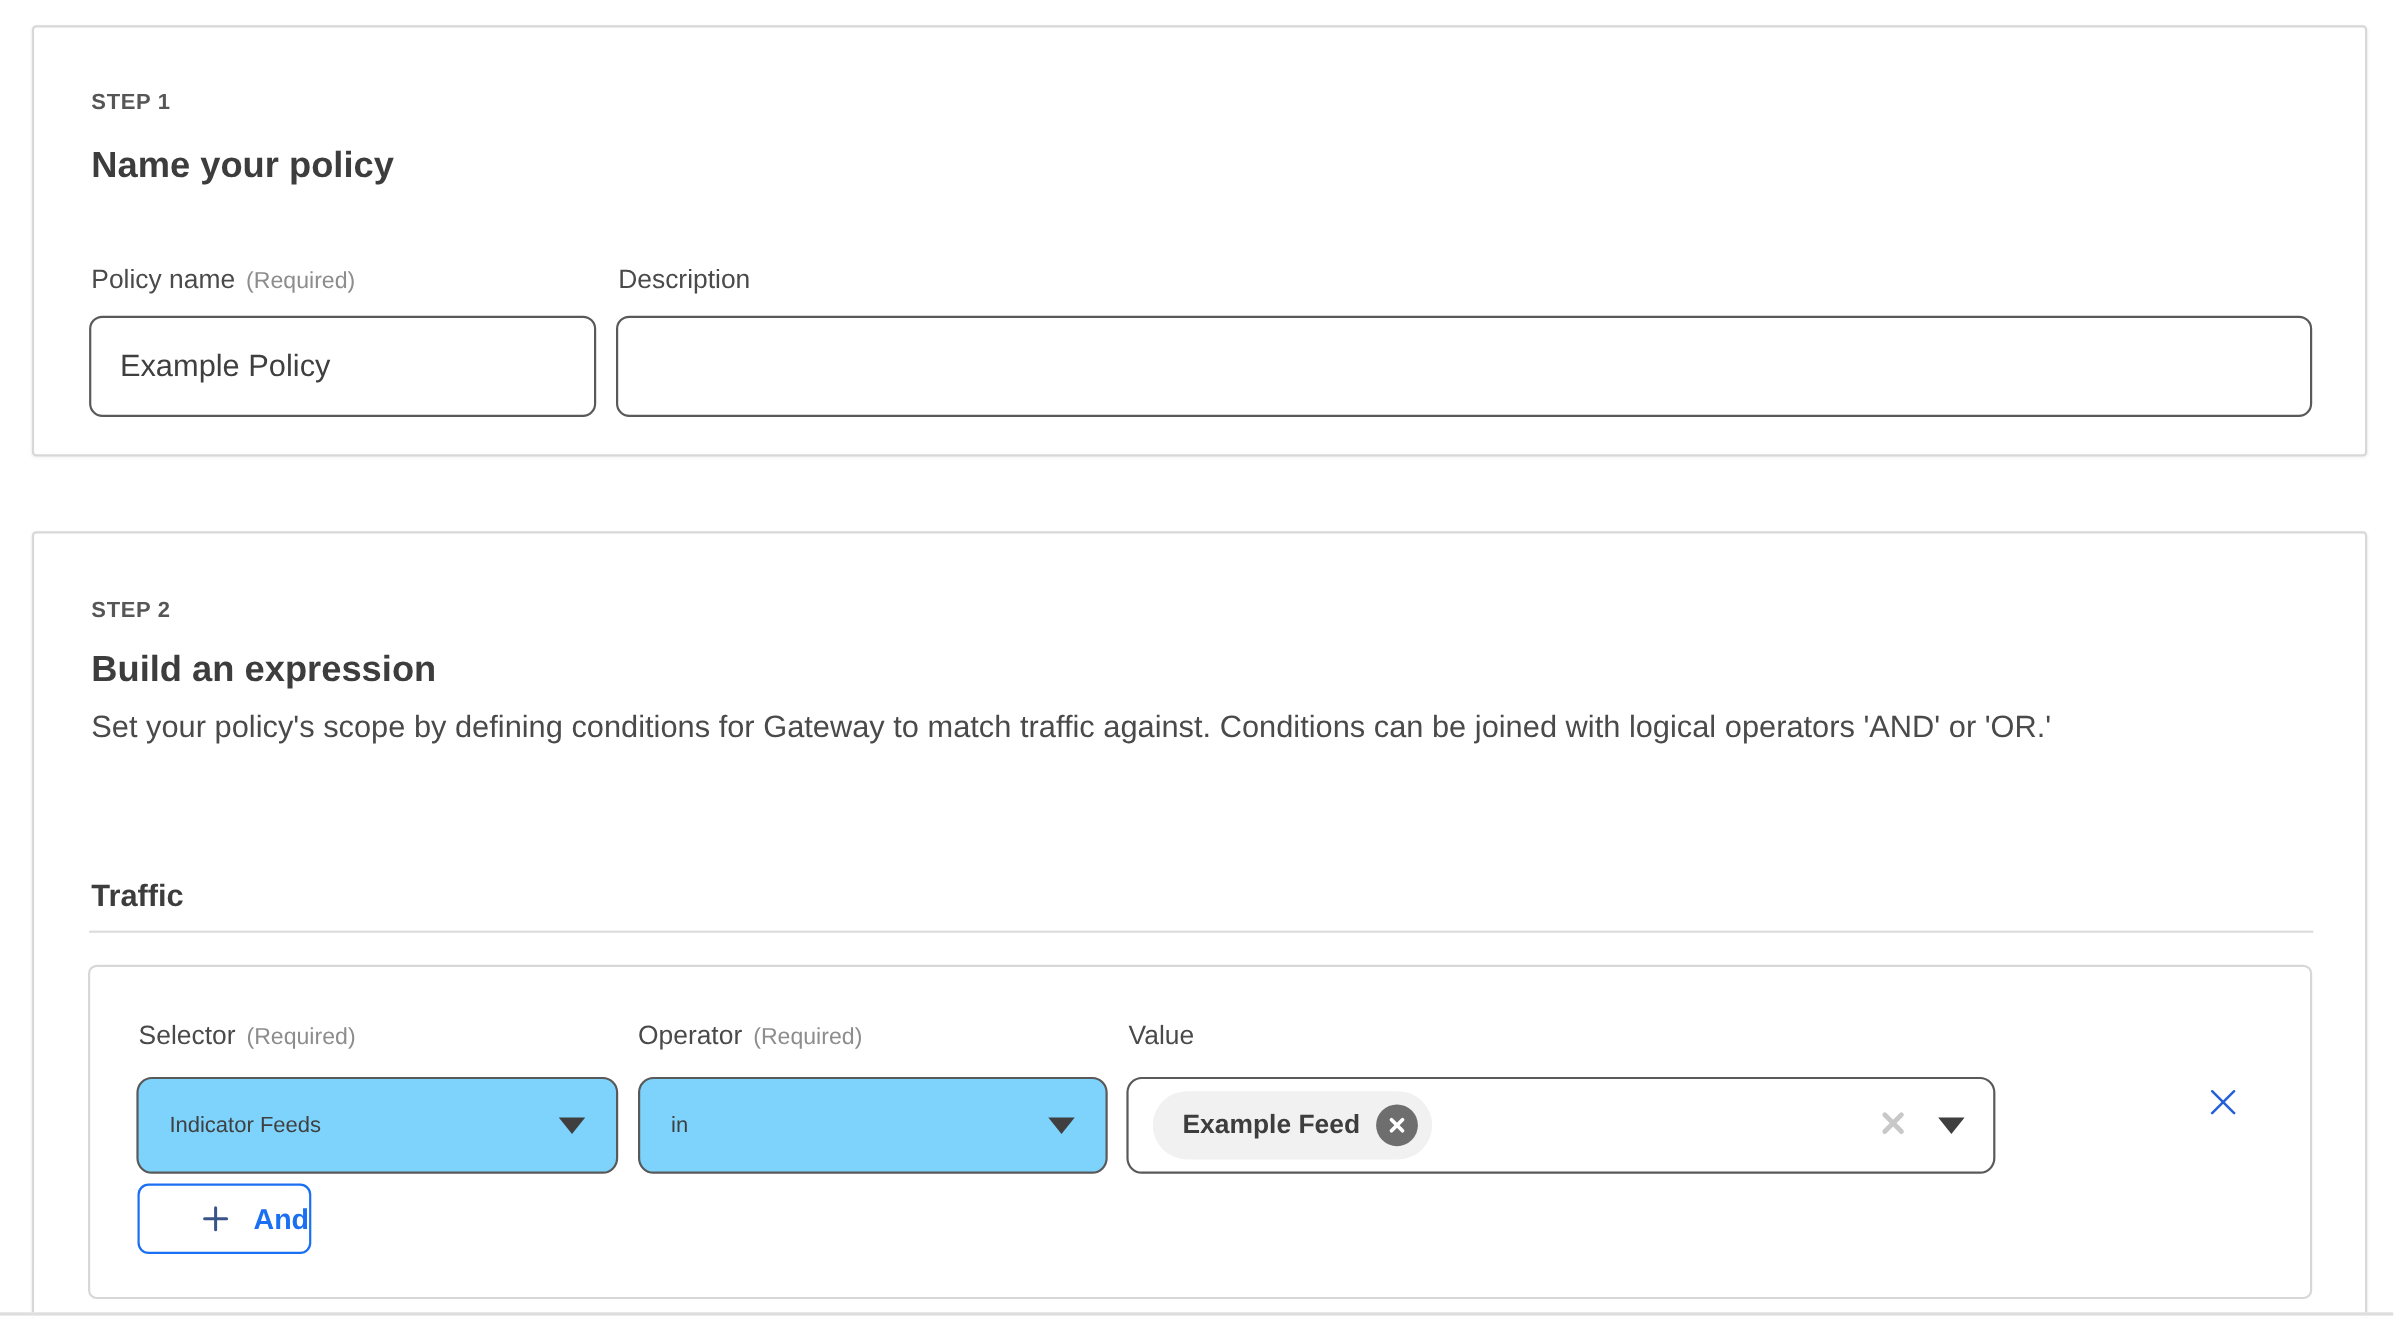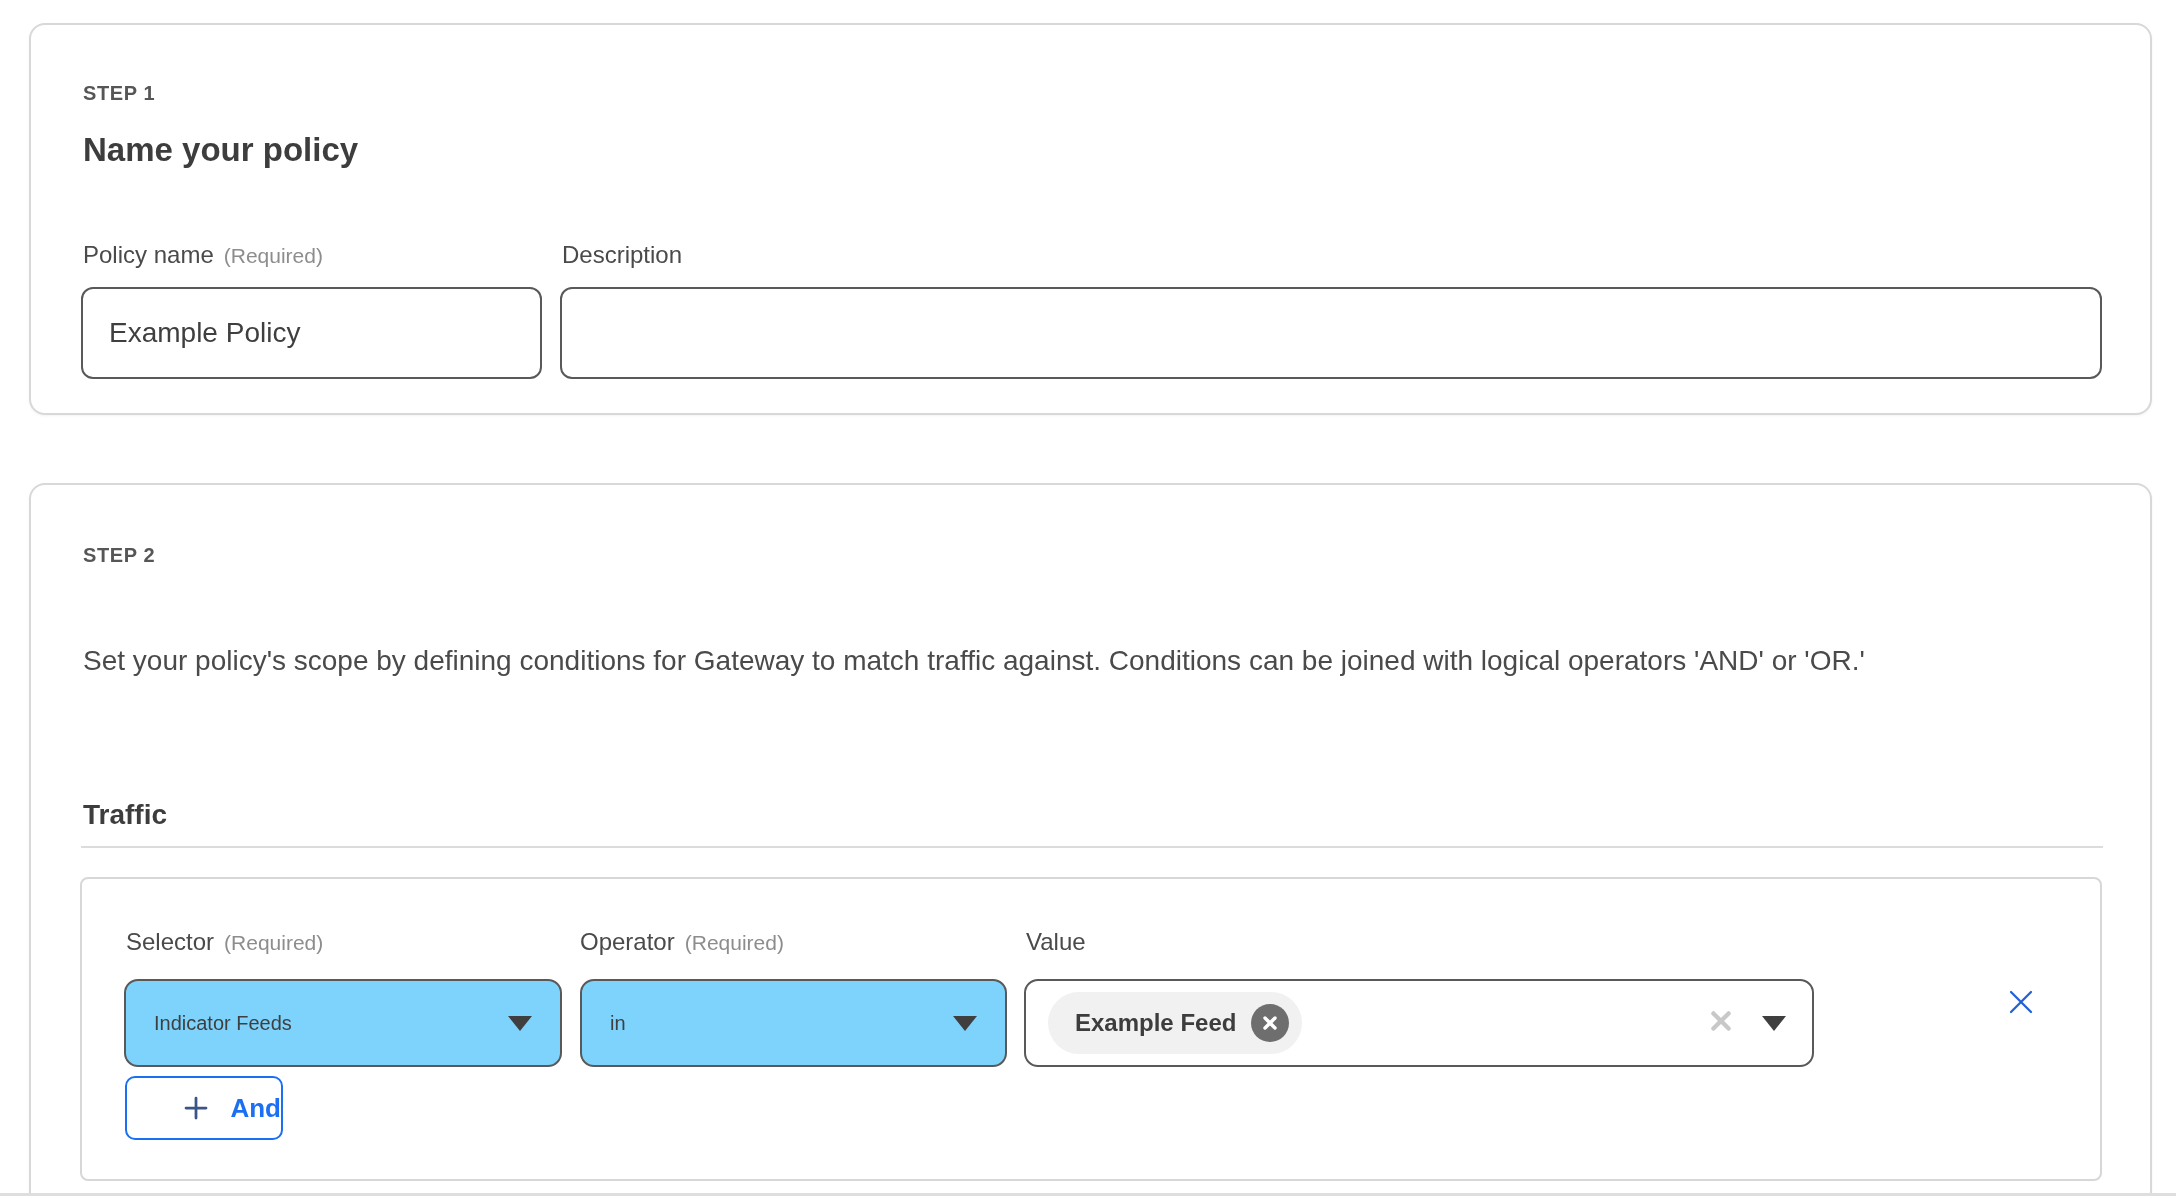--- a/index.html
+++ b/index.html
@@ -1,21 +1,21 @@
 <!DOCTYPE html>
 <html><head>
 <meta charset="utf-8">
 <style>
   * { margin:0; padding:0; box-sizing:border-box; }
   html,body { background:#ffffff; }
   body { font-family:"Liberation Sans", sans-serif; color:#4a4a4a; }
   .canvas { position:relative; width:2176px; height:1198px; background:#ffffff; overflow:hidden; }
 
   .card { position:absolute; left:29px; width:2123px; background:#fff;
-          border:2px solid #d8d8d8; border-radius:16px;
+          border:2px solid #d8d8d8; border-radius:4px;
           box-shadow:0 1px 3px rgba(0,0,0,0.05); }
   .card1 { top:23px; height:392px; }
   .card2 { top:483px; height:760px; }
 
   .step-label { position:absolute; left:52px; font-size:20px; font-weight:700;
                 letter-spacing:.6px; color:#565656; white-space:nowrap; }
   .section-title { position:absolute; left:52px; font-size:33px; font-weight:700;
                    color:#3d3d3d; white-space:nowrap; }
 
   .field-label { position:absolute; font-size:24px; color:#4a4a4a; white-space:nowrap; }
@@ -81,20 +81,21 @@
       <span>Policy name</span><span class="req">(Required)</span>
     </div>
     <div class="field-label" style="left:531px; top:216px">Description</div>
 
     <input class="text-input input-policy" type="text" value="Example Policy" style="">
     <input class="text-input input-desc" type="text" value="" style="">
   </section>
 
   <section class="card card2">
     <div class="step-label" style="top:59px">STEP 2</div>
+    <h2 class="section-title" style="top:104px">Build an expression</h2>
 
     <p class="para" style="top:160px">Set your policy's scope by defining conditions for Gateway to match traffic against. Conditions can be joined with logical operators 'AND' or 'OR.'</p>
 
 
     <div class="traffic">Traffic</div>
     <div class="hr"></div>
 
     <div class="cond-box">
 
       <div class="field-label cond-label lbl-selector">

